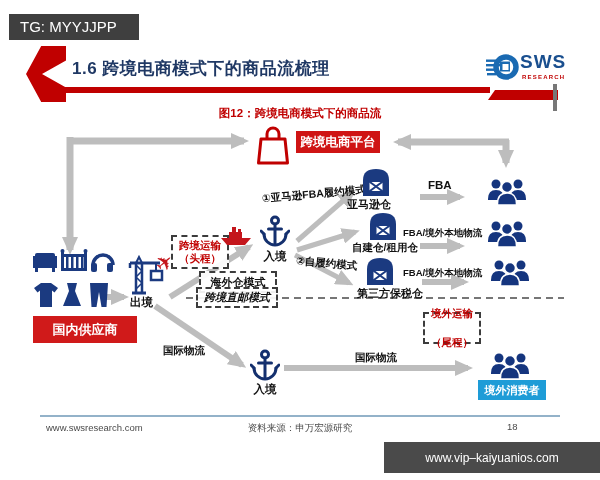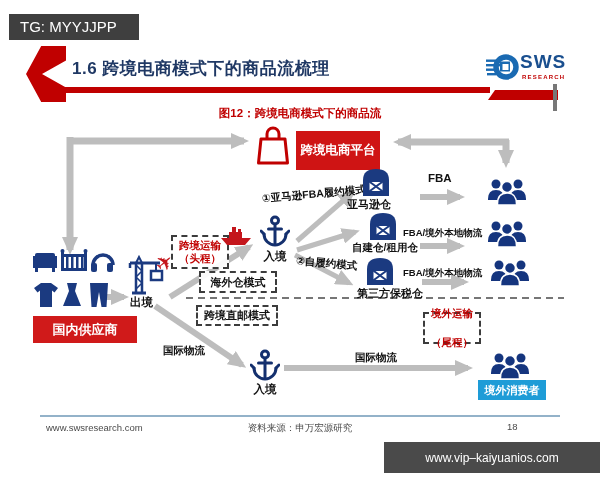--- a/index.html
+++ b/index.html
@@ -20,44 +20,44 @@
             clip-path:polygon(10% 0,100% 0,100% 100%,0 100%);}
   .gray-tick{left:553px;top:84px;width:4px;height:27px;background:#777;}
   .logo{left:486px;top:50px;width:80px;height:38px;}
   .logo-text{left:34px;top:1px;font-size:19px;font-weight:bold;color:#1a4f8f;letter-spacing:1px;}
   .logo-sub{left:36px;top:24px;font-size:6px;font-weight:bold;color:#c00000;letter-spacing:1.2px;}
   
   .caption{left:0;right:0;top:106px;text-align:center;font-size:11.5px;font-weight:bold;color:#c00000;}
   
   .redbox{background:#cf1414;color:#fff;font-weight:bold;display:flex;align-items:center;
           justify-content:center;white-space:nowrap;z-index:3;}
-  .platform-box{left:296px;top:131px;width:84px;height:39px;font-size:12.5px;}
+  .platform-box{left:296px;top:131px;width:84px;height:22px;font-size:12.5px;}
   .supplier-box{left:33px;top:316px;width:104px;height:27px;font-size:13px;background:#d01a1a;}
   .bluebox{left:478px;top:380px;width:68px;height:20px;background:#1e9cd7;color:#fff;font-size:11px;
            font-weight:bold;display:flex;align-items:center;justify-content:center;white-space:nowrap;z-index:3;}
   .dashbox{border:2px dashed #3c3c3c;background:rgba(255,255,255,.92);box-sizing:border-box;
            display:flex;flex-direction:column;align-items:center;justify-content:center;
            text-align:center;z-index:2;}
   .dash-red{color:#c00000;font-weight:bold;font-size:10.5px;line-height:1.25;}
   .dash-black{color:#111;font-weight:bold;font-size:11px;}
   .box-firstleg{left:171px;top:235px;width:58px;height:34px;}
   .box-overseas{left:199px;top:271px;width:78px;height:22px;}
-  .box-directmail{left:196px;top:305px;width:82px;height:21px;}
+  .box-directmail{left:196px;top:287px;width:82px;height:21px;font-style:italic;}
   .box-lastleg{left:423px;top:312px;width:58px;height:32px;gap:16px;}
   
   .lbl{color:#111;font-weight:bold;white-space:nowrap;z-index:3;}
   .lbl-exit{left:130px;top:295px;font-size:11.5px;}
   .lbl-entry-top{left:256px;top:249px;width:38px;text-align:center;font-size:11.5px;}
   .lbl-entry-bot{left:246px;top:382px;width:38px;text-align:center;font-size:11.5px;}
   .lbl-mode1{left:262px;top:192px;font-size:10.5px;transform:rotate(-5deg);transform-origin:left center;}
   .lbl-mode2{left:296px;top:254px;font-size:10.5px;transform:rotate(5deg);transform-origin:left center;}
   .lbl-amazon{left:347px;top:197px;width:60px;font-size:11px;}
   .lbl-selfwh{left:352px;top:241px;font-size:10.5px;}
   .lbl-bonded{left:349px;top:286px;width:82px;text-align:center;font-size:11px;}
-  .lbl-fba{left:428px;top:172px;font-size:11.5px;}
+  .lbl-fba{left:428px;top:179px;font-size:11.5px;}
   .lbl-fbalocal1{left:403px;top:227px;font-size:9.5px;}
   .lbl-fbalocal2{left:403px;top:267px;font-size:9.5px;}
   .lbl-intl1{left:163px;top:344px;font-size:10.5px;}
   .lbl-intl2{left:355px;top:351px;font-size:10.5px;}
   
   .icon{z-index:3;}
   .plane{left:156px;top:251px;font-size:21px;color:#c4161c;transform:rotate(-40deg);z-index:3;}
   
   .foot-line{left:40px;top:415px;width:520px;height:2px;background:#93b2c9;}
   .foot-web{left:46px;top:422px;font-size:9.5px;color:#4a4a4a;}

